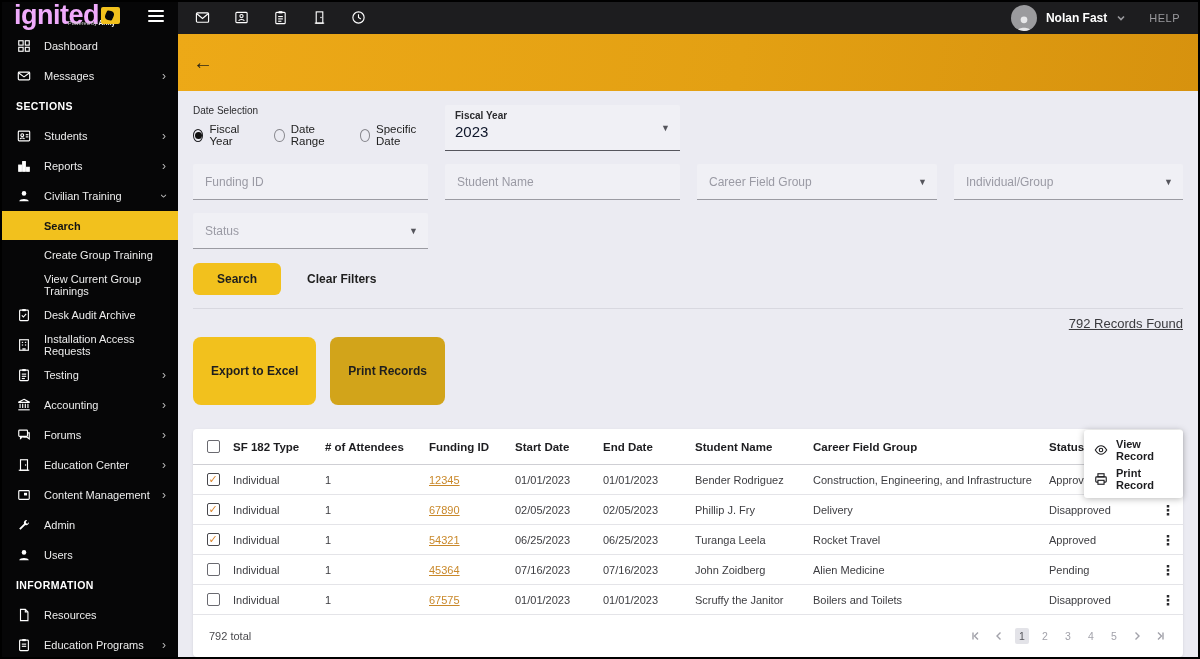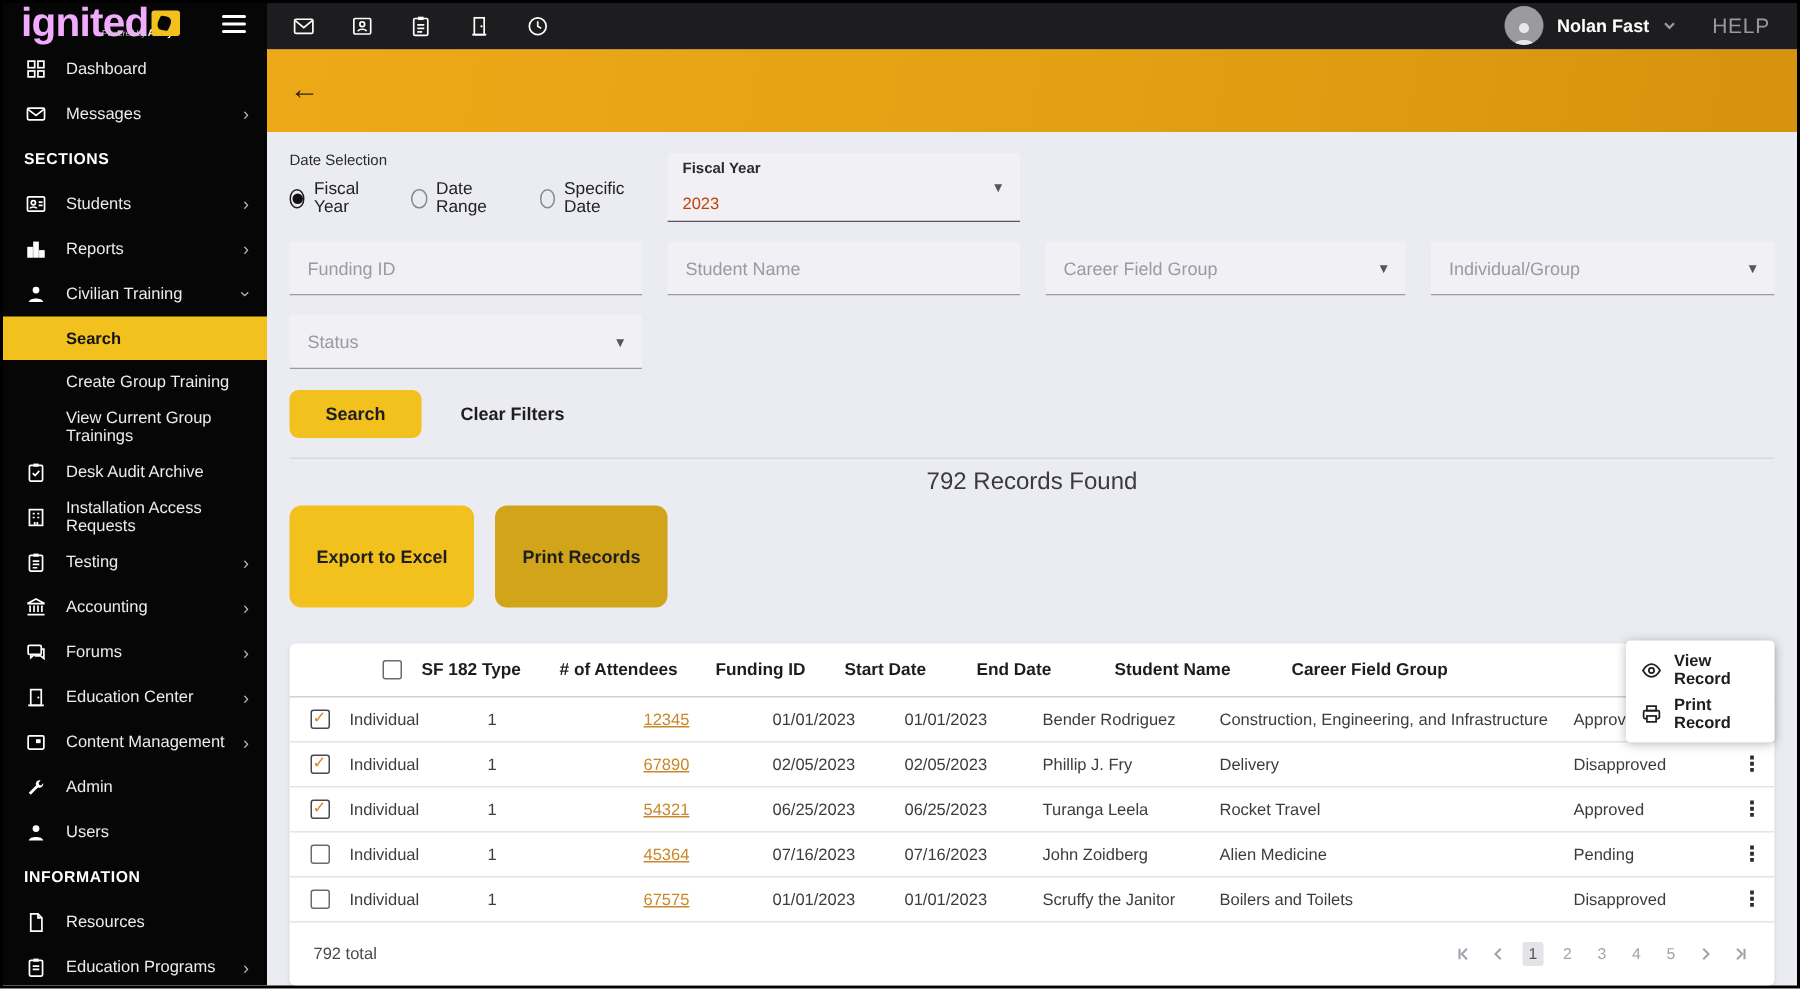--- a/index.html
+++ b/index.html
@@ -40,58 +40,58 @@
   .topbar{height:40px;background:#1d1d1f;display:flex;align-items:center;padding:0 18px 0 16px;}
   .tb-icons{display:flex;align-items:center;gap:22px;}
   .tb-ic{width:17px;height:17px;display:inline-flex;align-items:center;justify-content:center;cursor:pointer;}
   .tb-ic svg{width:15px;height:15px;stroke:#fff;fill:none;stroke-width:1.2;}
   .tb-right{margin-left:auto;display:flex;align-items:center;gap:9px;}
   .avatar{width:26px;height:26px;border-radius:50%;background:#9b9b9e;display:flex;align-items:flex-end;justify-content:center;overflow:hidden;}
   .avatar svg{width:18px;height:18px;fill:#e8e8ea;}
   .user-name{color:#fff;font-weight:bold;font-size:12px;cursor:pointer;}
   .user-chev{display:inline-flex;cursor:pointer;}
   .user-chev svg{width:10px;height:10px;stroke:#9a9a9e;fill:none;stroke-width:1.6;}
-  .help{color:#9a9a9e;font-size:14px;letter-spacing:.5px;margin-left:14px;cursor:pointer;}
+  .help{color:#9a9a9e;font-size:11px;letter-spacing:.5px;margin-left:14px;cursor:pointer;}
 
   .gold-header{height:72px;background:linear-gradient(100deg,#eda917 0%,#e3a013 55%,#d7920e 100%);display:flex;align-items:center;padding-left:15px;}
   .back-arrow{font-size:20px;color:#2a2416;margin-right:10px;cursor:pointer;line-height:1;}
   .page-title{font-size:19px;font-weight:600;color:#2a2416;}
 
   .content{flex:1;padding:14px 15px 0 15px;position:relative;}
 
   
   .filters{display:grid;grid-template-columns:235px 235px 240px 1fr;column-gap:17px;row-gap:13px;}
   .fgroup-label{font-size:10px;font-weight:normal;color:#2b2b2e;margin-bottom:7px;}
   .radio-row{display:flex;align-items:center;gap:22px;}
   .radio{display:flex;align-items:center;gap:6px;cursor:pointer;}
   .rdot{width:13px;height:13px;border:1.5px solid #87878d;border-radius:50%;display:inline-flex;align-items:center;justify-content:center;background:transparent;}
   .rdot.checked{border-color:#1e1e22;}
   .rdot.checked::after{content:"";width:7px;height:7px;border-radius:50%;background:#111;}
   .radio span.rlabel{font-size:11.5px;color:#222;}
   .mat-select{background:var(--input-bg);border-bottom:1px solid #55555c;border-radius:2px 2px 0 0;height:46px;padding:5px 10px 0 10px;position:relative;cursor:pointer;}
   .mat-select .flabel{display:block;font-size:10px;font-weight:bold;color:#2b2b2e;}
-  .mat-select .fvalue{display:block;font-size:11px;color:#c2410c;margin-top:12px;}
+  .mat-select .fvalue{display:block;font-size:15px;color:#0f172a;margin-top:2px;}
   .dd-arrow{position:absolute;right:10px;top:50%;transform:translateY(-50%);font-size:9px;color:#55555c;}
   .tinput{background:var(--input-bg);border:none;border-bottom:1px solid #9b9ba2;border-radius:2px 2px 0 0;height:36px;padding:0 12px;font-size:12px;color:#333;font-family:inherit;width:100%;}
   .tinput::placeholder{color:#9a9aa4;}
   .dselect{background:var(--input-bg);border-bottom:1px solid #9b9ba2;border-radius:2px 2px 0 0;height:36px;padding:0 28px 0 12px;display:flex;align-items:center;font-size:12px;color:#9a9aa4;position:relative;cursor:pointer;}
   .btn-row{display:flex;align-items:center;gap:26px;margin-top:14px;}
   .btn{border:none;cursor:pointer;font-family:inherit;font-weight:bold;font-size:12px;color:#1e1e1e;}
   .btn.gold{background:var(--gold);border-radius:6px;padding:9px 24px;}
   .btn.text{background:transparent;padding:9px 0;}
   .divider{border-top:1px solid #d8d8e0;margin-top:13px;}
-  .records-found{text-align:center;font-size:16px;color:#3a3a3e;margin:7px 0 6px;}
+  .records-found{text-align:right;font-size:13px;color:#3a3a3e;margin:7px 0 6px;text-decoration:underline;}
   .export-row{display:flex;gap:14px;}
   .btn.big{border-radius:8px;padding:27px 18px;}
   .btn.big.darker{background:var(--gold-dark);}
 
   
   .card{background:#fff;border-radius:4px;box-shadow:0 1px 3px rgba(0,0,0,.1);margin-top:24px;}
   .trow{display:grid;grid-template-columns:40px 92px 104px 86px 88px 92px 118px 236px 101px 36px;align-items:center;}
-  .thead{height:36px;border-bottom:1px solid #cfcfd4;font-weight:bold;font-size:11.5px;color:#1d1d20;padding-left:48px;}
+  .thead{height:36px;border-bottom:1px solid #cfcfd4;font-weight:bold;font-size:11.5px;color:#1d1d20;}
   .tbody .trow{height:30px;border-bottom:1px solid #e4e4e8;font-size:11px;color:#3c3c40;}
   .cell-check{display:flex;justify-content:center;}
   .cb{width:13px;height:13px;border:1.5px solid #6a6a70;border-radius:2px;display:inline-flex;align-items:center;justify-content:center;background:#fff;cursor:pointer;}
   .cb.checked{border-color:#47474c;}
   .cb.checked::after{content:"✓";color:var(--check);font-size:11px;font-weight:bold;line-height:1;}
   .flink{color:var(--link);text-decoration:underline;cursor:pointer;}
   .kebab{display:flex;justify-content:center;font-size:14px;font-weight:bold;color:#2b2b2e;cursor:pointer;letter-spacing:0;}
   .tfoot{display:flex;align-items:center;height:42px;padding:0 16px;font-size:11px;color:#4a4a4e;}
   .pager{margin-left:auto;display:flex;align-items:center;gap:9px;color:#a2a2aa;font-size:10.5px;}
   .pg{cursor:pointer;display:inline-flex;align-items:center;justify-content:center;min-width:14px;height:16px;}

